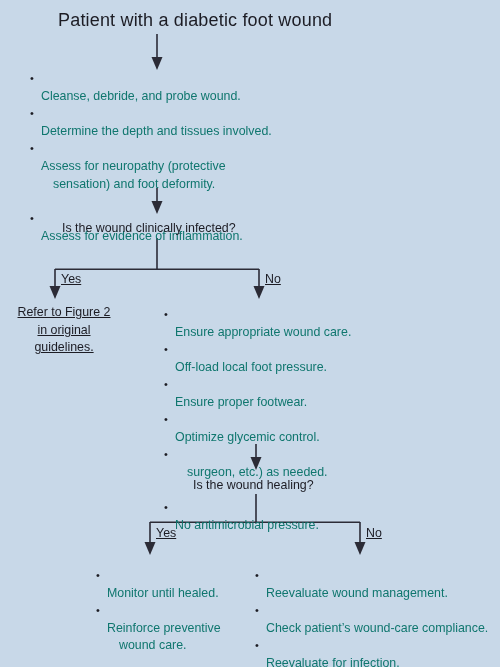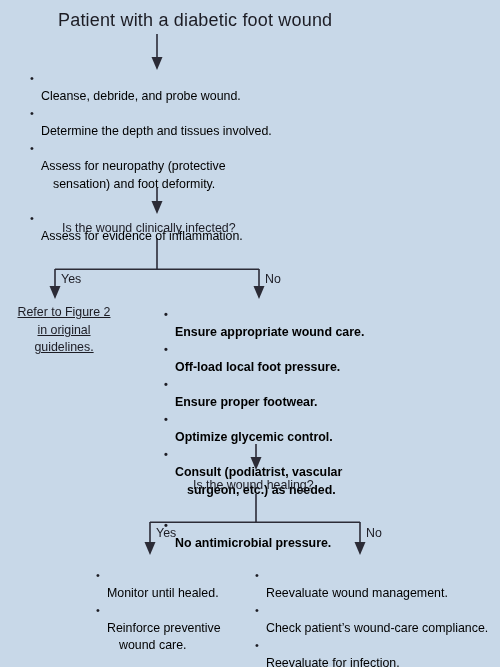--- a/index.html
+++ b/index.html
@@ -35,21 +35,21 @@
     color: #1c1c24;
     white-space: nowrap;
   }
   .list {
     position: absolute;
     margin: 0;
     padding: 0;
     list-style: none;
     font-size: 12.4px;
     line-height: 17.6px;
-    color: #000000;
+    color: #0f766e;
   }
   .list li {
     position: relative;
     padding-left: 11px;
     white-space: pre-line;
   }
   .list li::before {
     content: "\2022";
     position: absolute;
     left: 0;
@@ -66,20 +66,21 @@
     font-size: 12.4px;
     line-height: 17.6px;
     text-align: center;
     color: #1c1c24;
   }
   .branch-label {
     position: absolute;
     font-size: 12.4px;
     color: #1c1c24;
     white-space: nowrap;
+    text-decoration: underline;
   }
   svg.wires {
     position: absolute;
     left: 0;
     top: 0;
     width: 500px;
     height: 667px;
     pointer-events: none;
   }
   svg.wires line, svg.wires path {
@@ -148,35 +149,34 @@
 
   <div class="branch-label" style="left:61px; top:272px;">Yes</div>
   <div class="branch-label" style="left:265px; top:272px;">No</div>
 
   <div class="centerblock" style="left:8px; top:304px; width:112px;text-decoration:underline;">
     <div>Refer to Figure 2</div>
     <div>in original</div>
     <div>guidelines.</div>
   </div>
 
-  <ul class="list" style="left:164px; top:306px; width:260px;font-weight:bold;">
+  <ul class="list" style="left:164px; top:306px; width:260px;">
     <li>
       <span>Ensure appropriate wound care.</span>
     </li>
     <li>
       <span>Off-load local foot pressure.</span>
     </li>
     <li>
       <span>Ensure proper footwear.</span>
     </li>
     <li>
       <span>Optimize glycemic control.</span>
     </li>
     <li>
-      <span>Consult (podiatrist, vascular</span>
       <span class="cont">surgeon, etc.) as needed.</span>
     </li>
     <li>
       <span>No antimicrobial pressure.</span>
     </li>
   </ul>
 
   <div class="heading" style="left:193px; top:477px;">Is the wound healing?</div>
 
   <div class="branch-label" style="left:156px; top:526px;">Yes</div>

